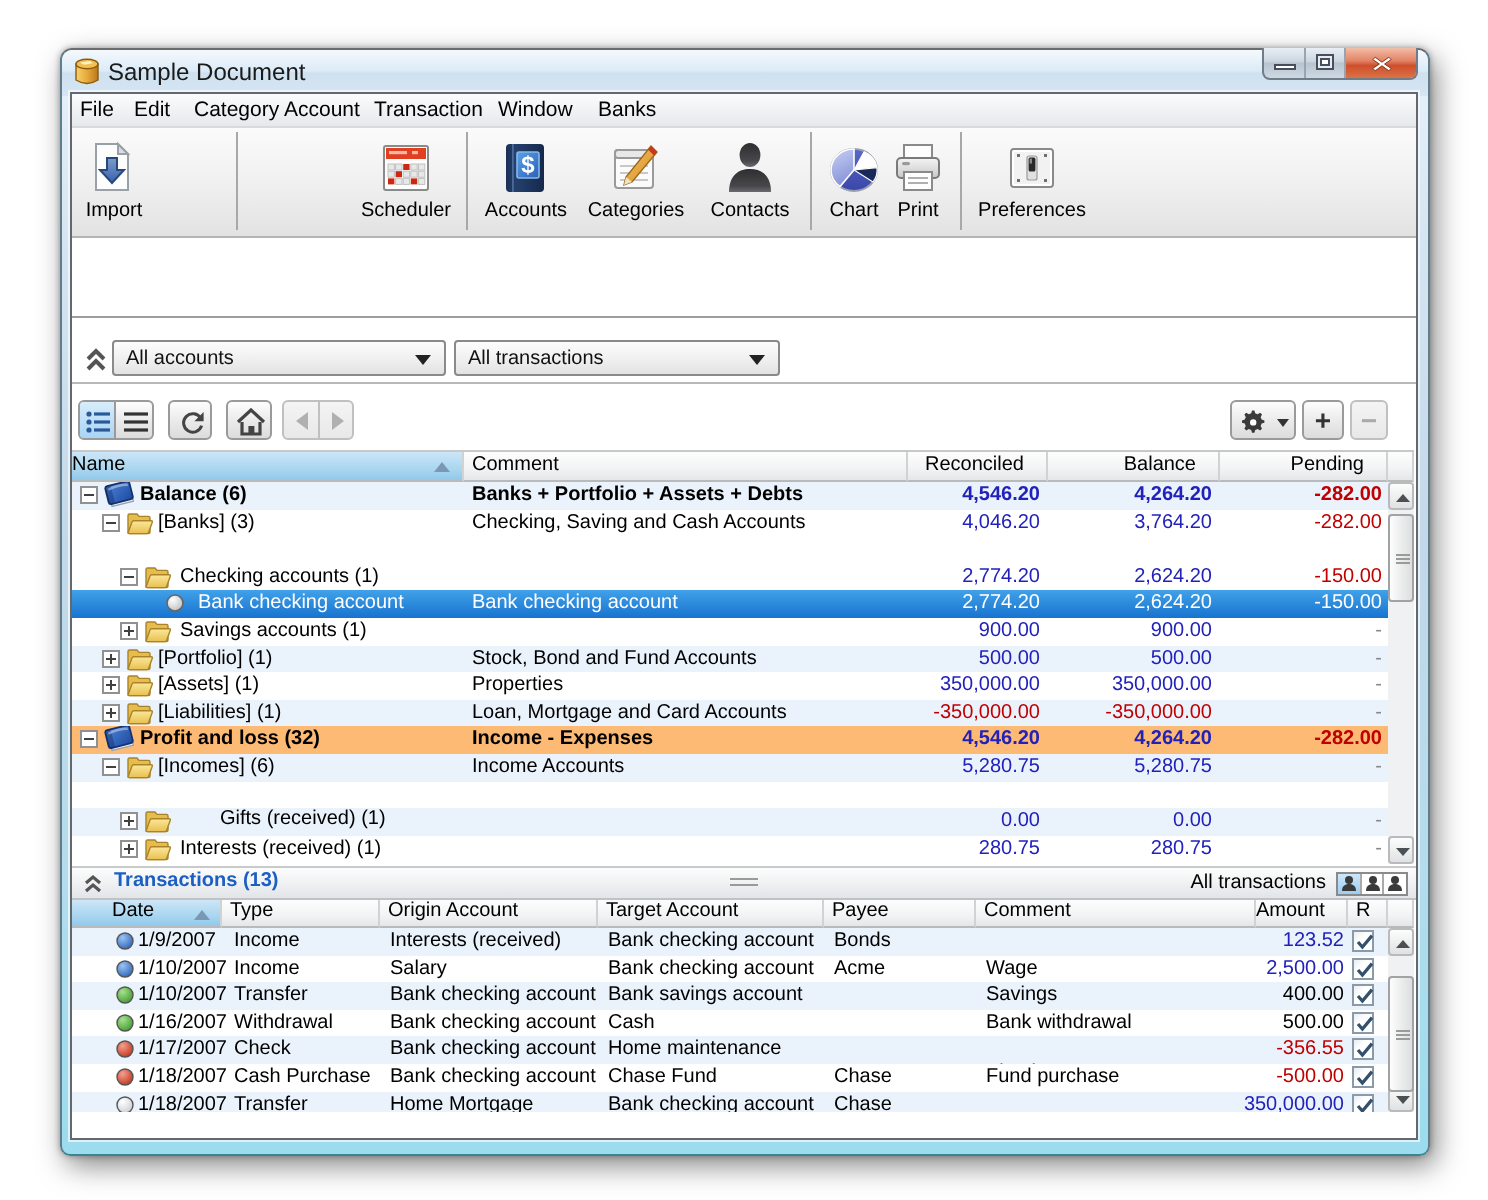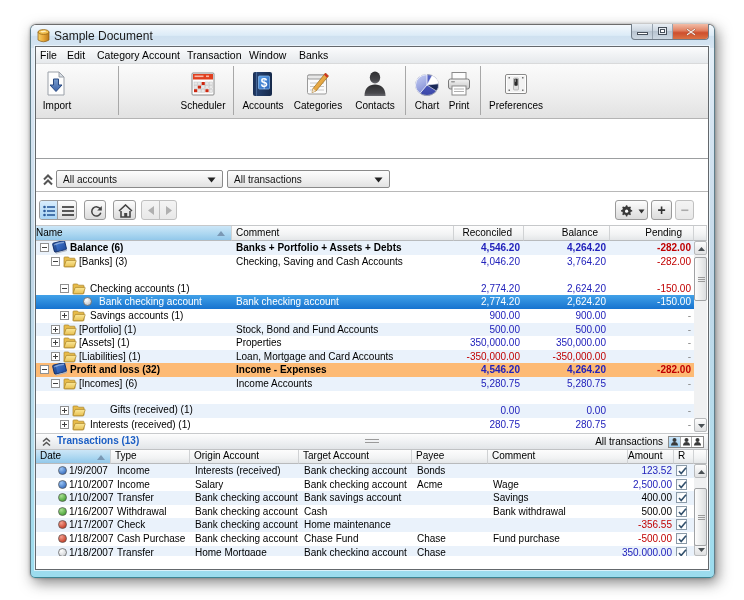--- a/index.html
+++ b/index.html
@@ -605,21 +605,21 @@
 <div class="abs" style="left:23px;top:0;width:11px;height:10px;">
               <svg class="abs" style="left:1px;top:0;" width="9" height="10" viewBox="0 0 9 10">
                 <circle cx="4.5" cy="3" r="2" fill="#3a3a3a"></circle>
                 <path d="M1 8.5 C1 6 2.5 5 4.5 5 C6.5 5 8 6 8 8.5 Z" fill="#3a3a3a"></path>
               </svg>
             </div>
           </div>
 </div>
 <div class="abs" style="left:0;top:291px;width:671px;height:106px;overflow:hidden;">
 <div class="abs" style="left:0px;top:0;width:75px;height:14px;background:linear-gradient(180deg,#cce6f7,#aad6f0 60%,#92c8ea);border-right:1px solid #d0d2d4;border-bottom:1px solid #b8babc;">
-            <div class="abs" style="left:0;top:0px;width:67px;text-align:left;padding-left:4px;color:#000;">Date</div>
+            <div class="abs" style="left:0;top:0px;width:67px;text-align:left;padding-left:20px;color:#000;">Date</div>
             <svg class="abs" style="right:5px;top:5px;" width="8" height="5" viewBox="0 0 8 5">
               <path d="M4 0 L8 5 L0 5 Z" fill="#7a98b4"></path>
             </svg>
           </div>
 <div class="abs" style="left:75px;top:0;width:79px;height:14px;background:linear-gradient(180deg,#fdfdfd,#f2f3f4 60%,#e4e6e8);border-right:1px solid #d0d2d4;border-bottom:1px solid #b8babc;">
             <div class="abs" style="left:0;top:0px;width:71px;text-align:left;padding-left:4px;color:#000;">Type</div>
           </div>
 <div class="abs" style="left:154px;top:0;width:109px;height:14px;background:linear-gradient(180deg,#fdfdfd,#f2f3f4 60%,#e4e6e8);border-right:1px solid #d0d2d4;border-bottom:1px solid #b8babc;">
             <div class="abs" style="left:0;top:0px;width:101px;text-align:left;padding-left:4px;color:#000;">Origin Account</div>
           </div>

